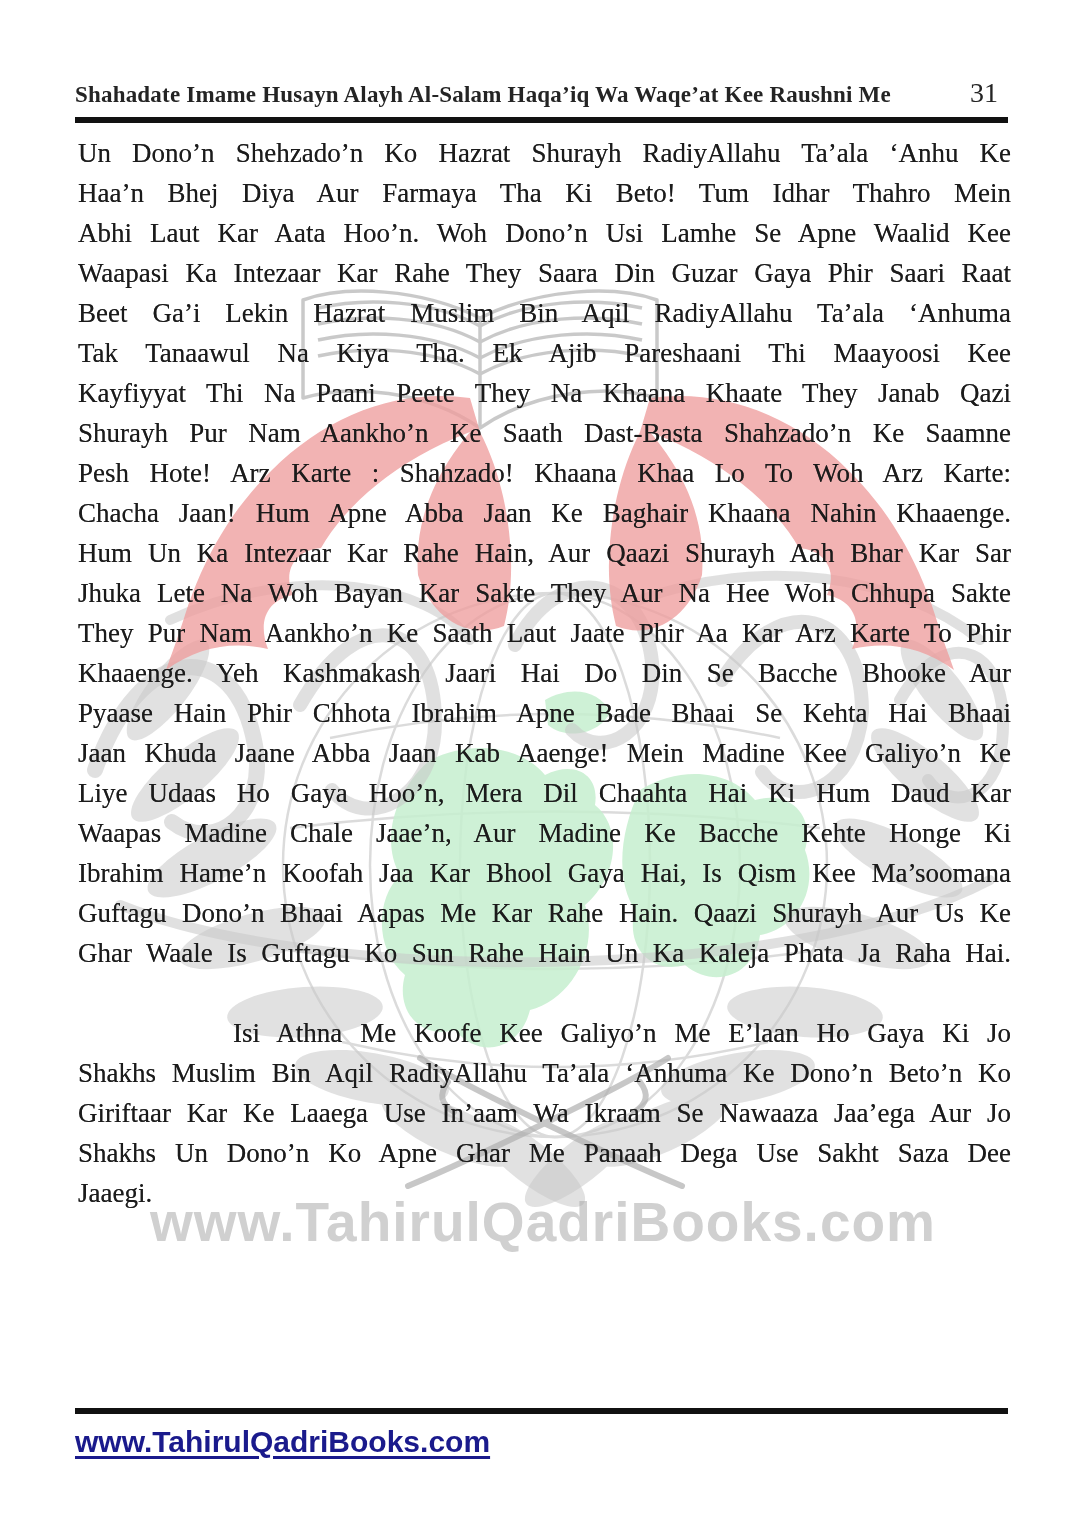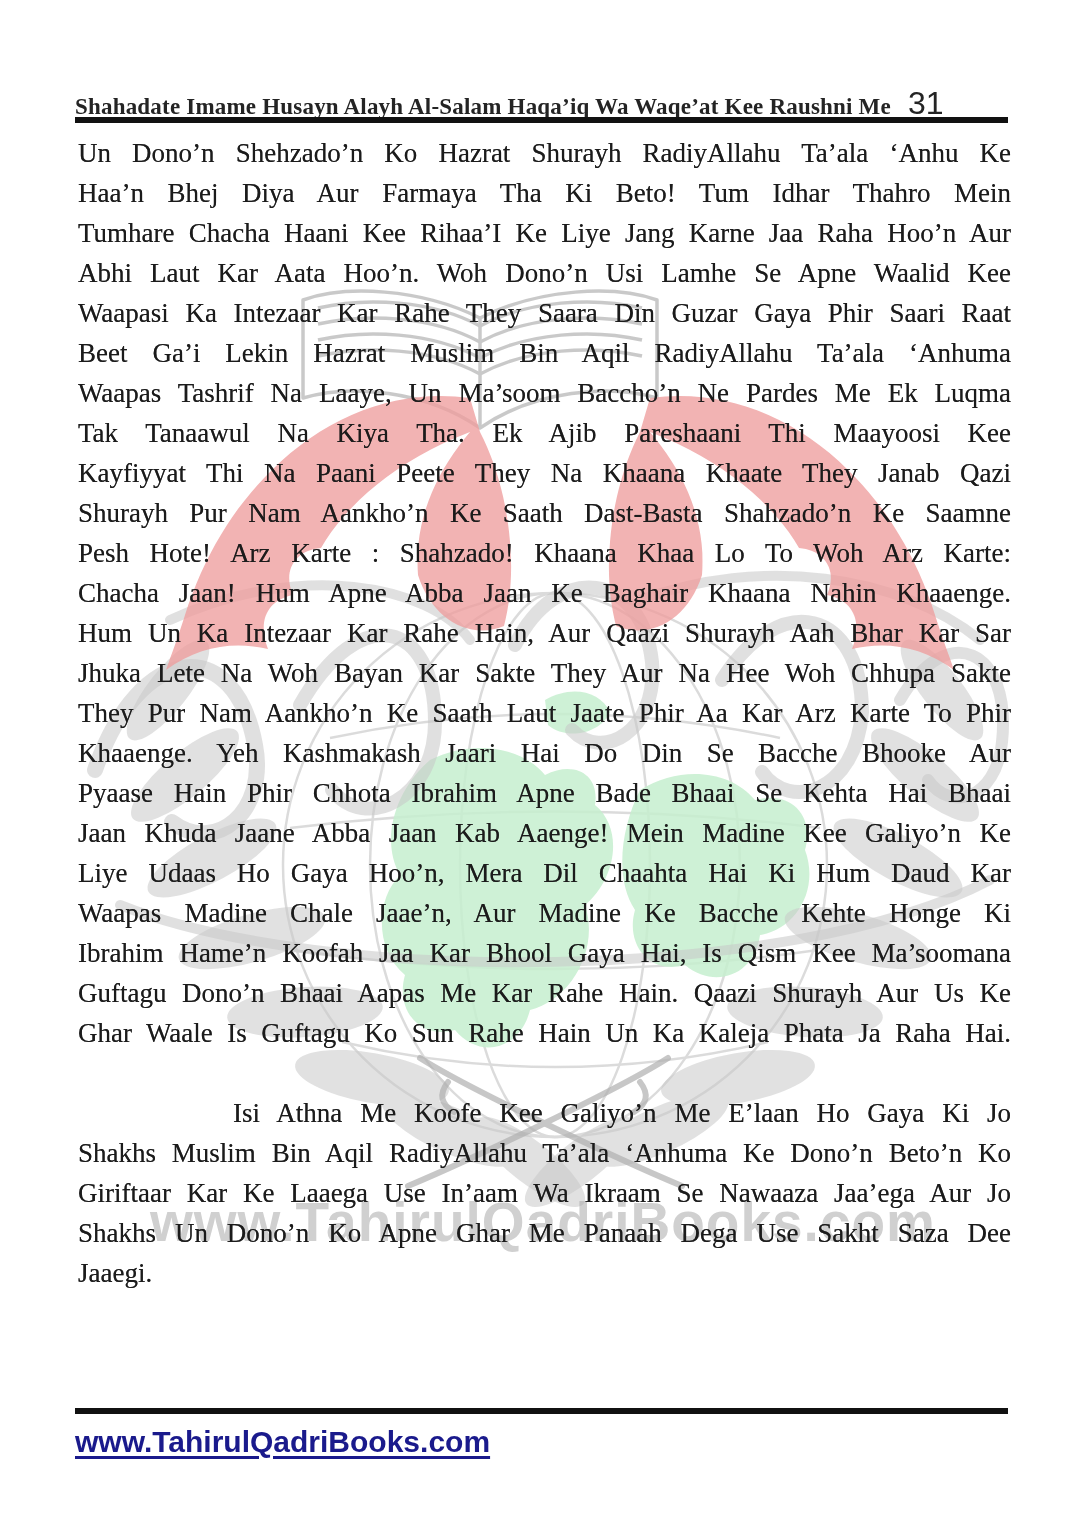--- a/index.html
+++ b/index.html
@@ -35,40 +35,39 @@
     z-index: 0;
     pointer-events: none;
     white-space: nowrap;
   }
   
   .header-row {
     position: absolute;
     left: 75px; top: 78px;
     width: 933px;
     display: flex;
-    justify-content: flex-start;
+    justify-content: space-between;
     align-items: baseline;
     z-index: 1;
     gap: 17px;
   }
   .header-title {
     font-size: 23px;
     font-weight: 600;
     line-height: 30px;
     color: #242424;
     letter-spacing: 0.2px;
     white-space: nowrap;
   }
   .header-page-number {
-    font-family: Liberation Sans, sans-serif;
-    font-size: 32px;
+    font-family: Liberation Serif, serif;
+    font-size: 28px;
     line-height: 30px;
     color: #242424;
     padding-right: 10px;
-    margin-top: 10px;
   }
   .header-rule {
     position: absolute;
     left: 75px; top: 117px;
     width: 933px; height: 6px;
     background: #111111;
     z-index: 1;
   }
   
   .body-text {
@@ -207,25 +206,23 @@
   <div class="header-row">
     <span class="header-title">Shahadate Imame Husayn Alayh Al-Salam Haqa’iq Wa Waqe’at Kee Raushni Me</span>
     <span class="header-page-number">31</span>
   </div>
   <div class="header-rule"></div>
 
   <div class="body-text">
       <div class="paragraph">
         <div class="line">Un Dono’n Shehzado’n Ko Hazrat Shurayh RadiyAllahu Ta’ala ‘Anhu Ke</div>
         <div class="line">Haa’n Bhej Diya Aur Farmaya Tha Ki Beto! Tum Idhar Thahro Mein</div>
-        <div class="line">Tumhare Chacha Haani Kee Rihaa’I Ke Liye Jang Karne Jaa Raha Hoo’n Aur</div>
         <div class="line">Abhi Laut Kar Aata Hoo’n. Woh Dono’n Usi Lamhe Se Apne Waalid Kee</div>
         <div class="line">Waapasi Ka Intezaar Kar Rahe They Saara Din Guzar Gaya Phir Saari Raat</div>
         <div class="line">Beet Ga’i Lekin Hazrat Muslim Bin Aqil RadiyAllahu Ta’ala ‘Anhuma</div>
-        <div class="line">Waapas Tashrif Na Laaye, Un Ma’soom Baccho’n Ne Pardes Me Ek Luqma</div>
         <div class="line">Tak Tanaawul Na Kiya Tha. Ek Ajib Pareshaani Thi Maayoosi Kee</div>
         <div class="line">Kayfiyyat Thi Na Paani Peete They Na Khaana Khaate They Janab Qazi</div>
         <div class="line">Shurayh Pur Nam Aankho’n Ke Saath Dast-Basta Shahzado’n Ke Saamne</div>
         <div class="line">Pesh Hote! Arz Karte : Shahzado! Khaana Khaa Lo To Woh Arz Karte:</div>
         <div class="line">Chacha Jaan! Hum Apne Abba Jaan Ke Baghair Khaana Nahin Khaaenge.</div>
         <div class="line">Hum Un Ka Intezaar Kar Rahe Hain, Aur Qaazi Shurayh Aah Bhar Kar Sar</div>
         <div class="line">Jhuka Lete Na Woh Bayan Kar Sakte They Aur Na Hee Woh Chhupa Sakte</div>
         <div class="line">They Pur Nam Aankho’n Ke Saath Laut Jaate Phir Aa Kar Arz Karte To Phir</div>
         <div class="line">Khaaenge. Yeh Kashmakash Jaari Hai Do Din Se Bacche Bhooke Aur</div>
         <div class="line">Pyaase Hain Phir Chhota Ibrahim Apne Bade Bhaai Se Kehta Hai Bhaai</div>

